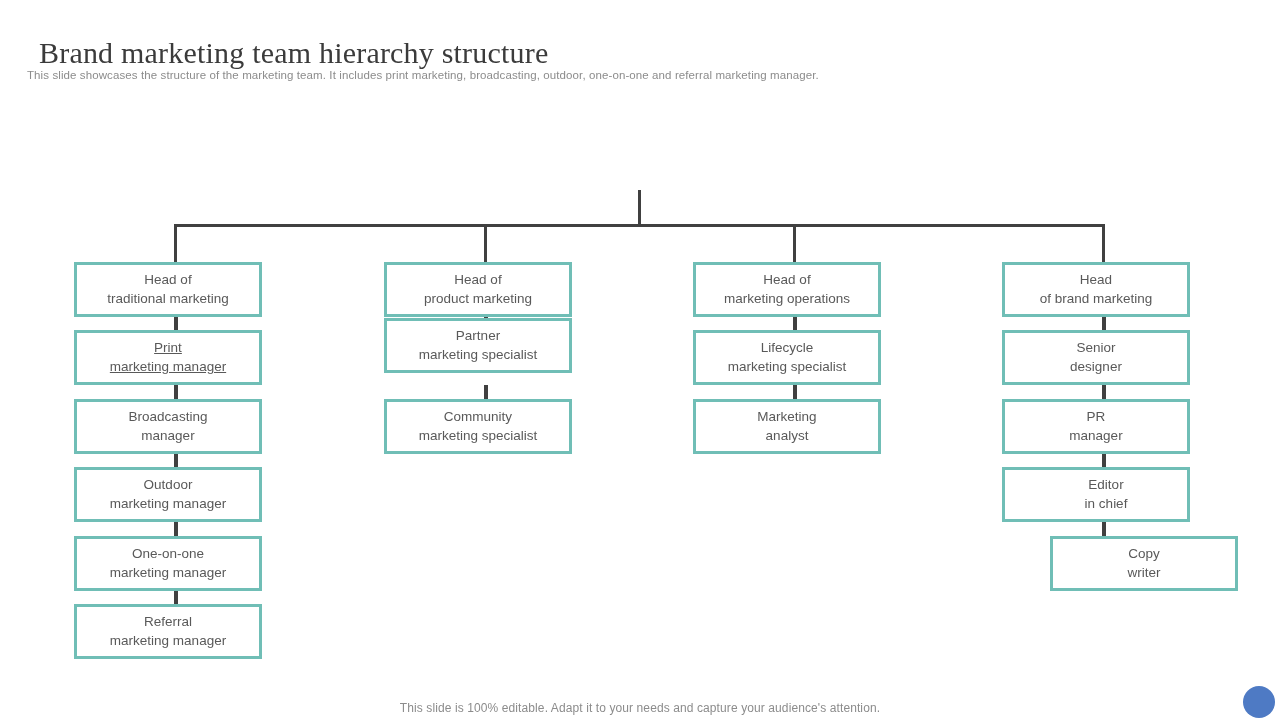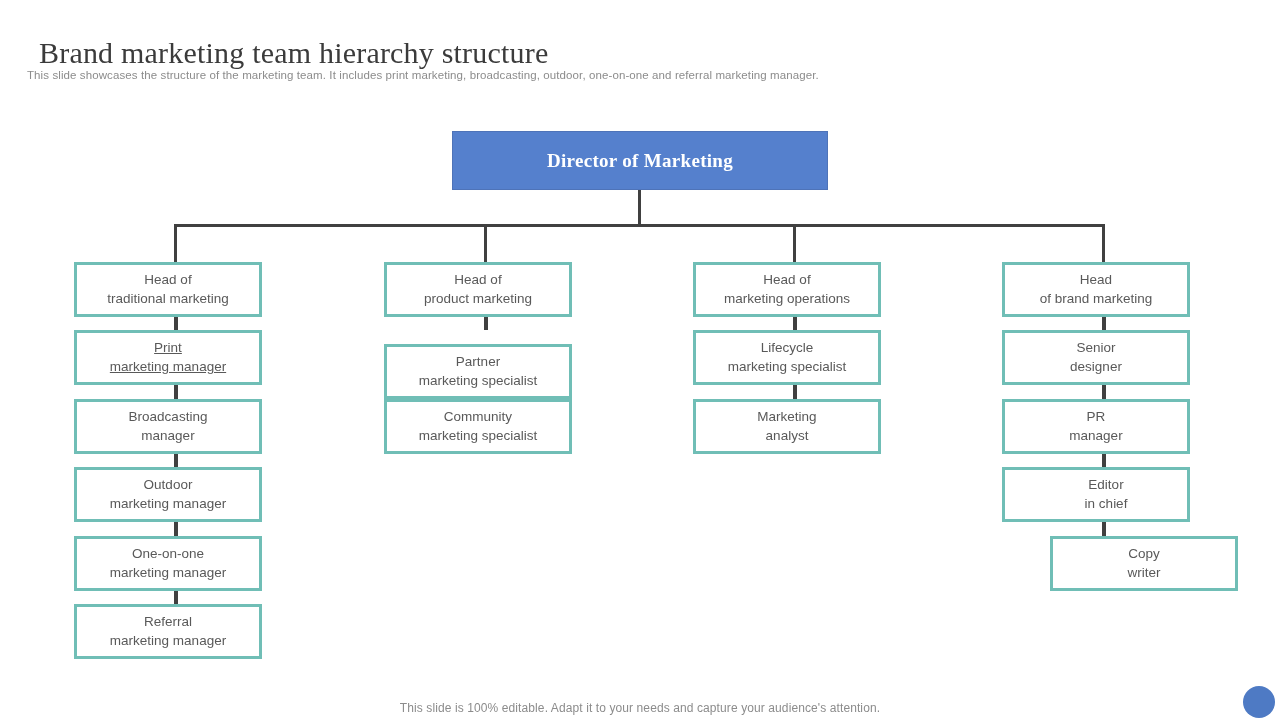--- a/index.html
+++ b/index.html
@@ -45,23 +45,20 @@
   }
 </style>
 </head>
 <body>
 
 <div class="slide">
 
   <h1 class="title">Brand marketing team hierarchy structure</h1>
   <p class="subtitle">This slide showcases the structure of the marketing team. It includes print marketing, broadcasting, outdoor, one-on-one and referral marketing manager.</p>
 
-  <div class="root-node">
-    <span>Director of Marketing</span>
-  </div>
 
   <div class="vline" style="left:638px; top:190px; height:34px;"></div>
   <div class="hline" style="left:174px; top:224px; width:931px;"></div>
   <div class="vline" style="left:174px;  top:224px; height:38px;"></div>
   <div class="vline" style="left:484px;  top:224px; height:38px;"></div>
   <div class="vline" style="left:793px;  top:224px; height:38px;"></div>
   <div class="vline" style="left:1102px; top:224px; height:38px;"></div>
 
   <div class="tick" style="left:174px; top:317px; height:13px;"></div>
   <div class="tick" style="left:174px; top:385px; height:14px;"></div>
@@ -102,21 +99,21 @@
   </div>
   <div class="node" style="left:74px; top:604px;">
     <span>Referral</span>
     <span>marketing manager</span>
   </div>
 
   <div class="node" style="left:384px; top:262px;">
     <span>Head of</span>
     <span>product marketing</span>
   </div>
-  <div class="node" style="left:384px; top:344px;">
+  <div class="node" style="left:384px; top:318px;">
     <span>Partner</span>
     <span>marketing specialist</span>
   </div>
   <div class="node" style="left:384px; top:399px;">
     <span>Community</span>
     <span>marketing specialist</span>
   </div>
 
   <div class="node" style="left:693px; top:262px;">
     <span>Head of</span>

